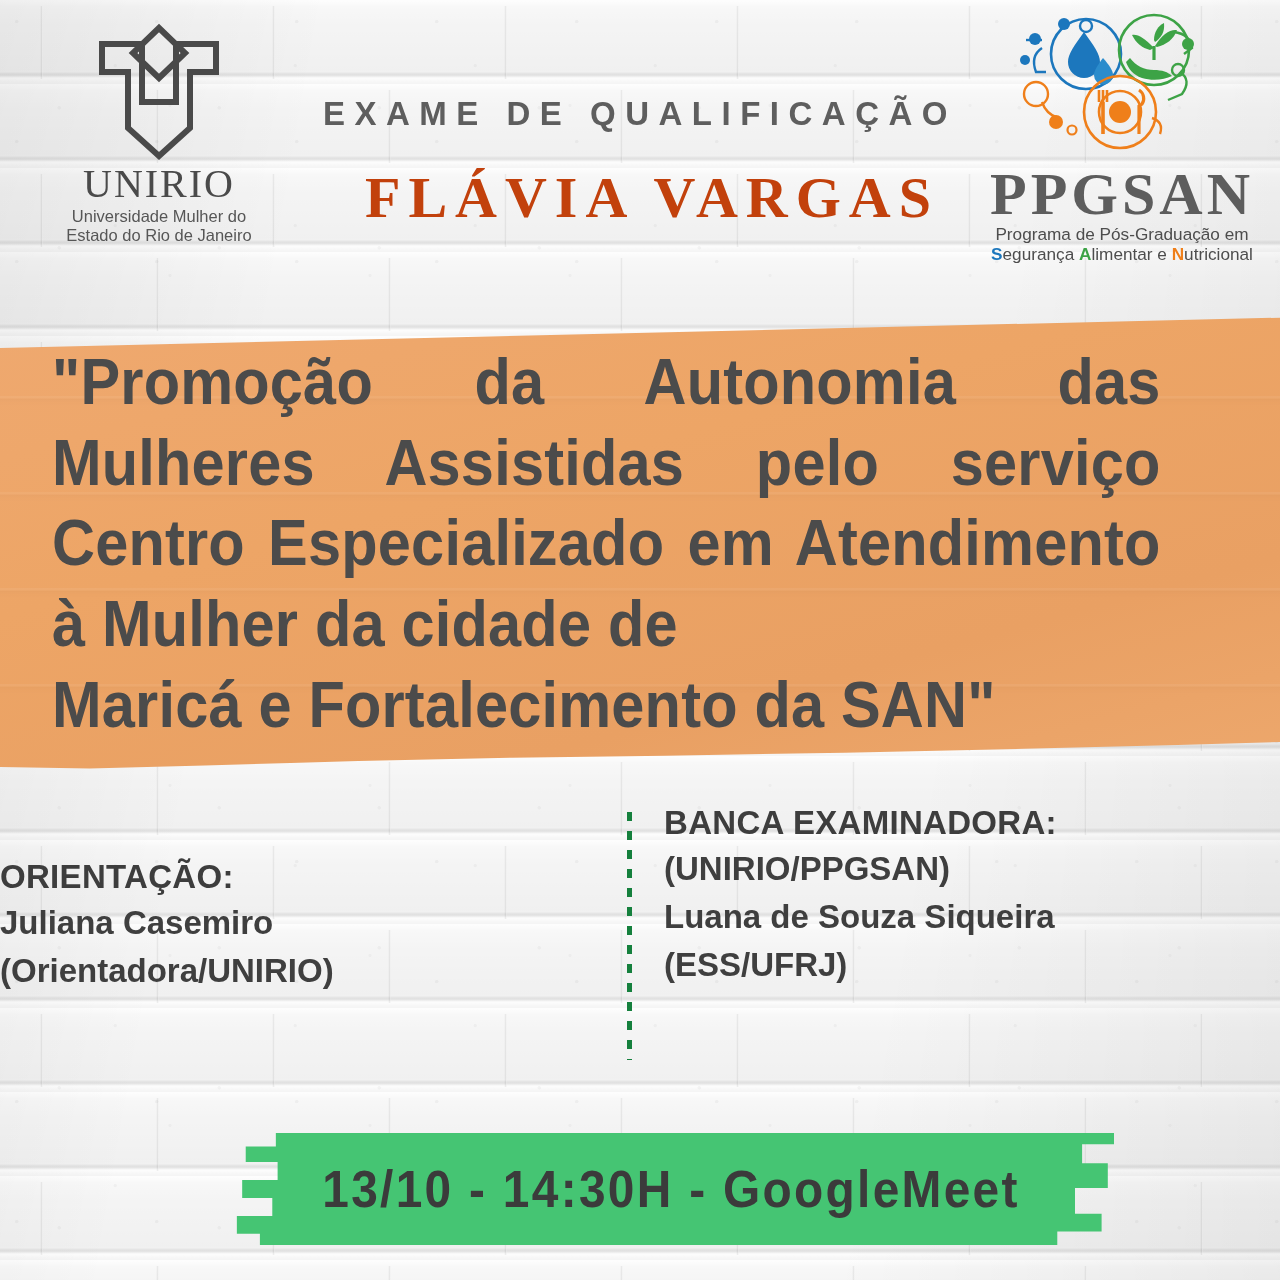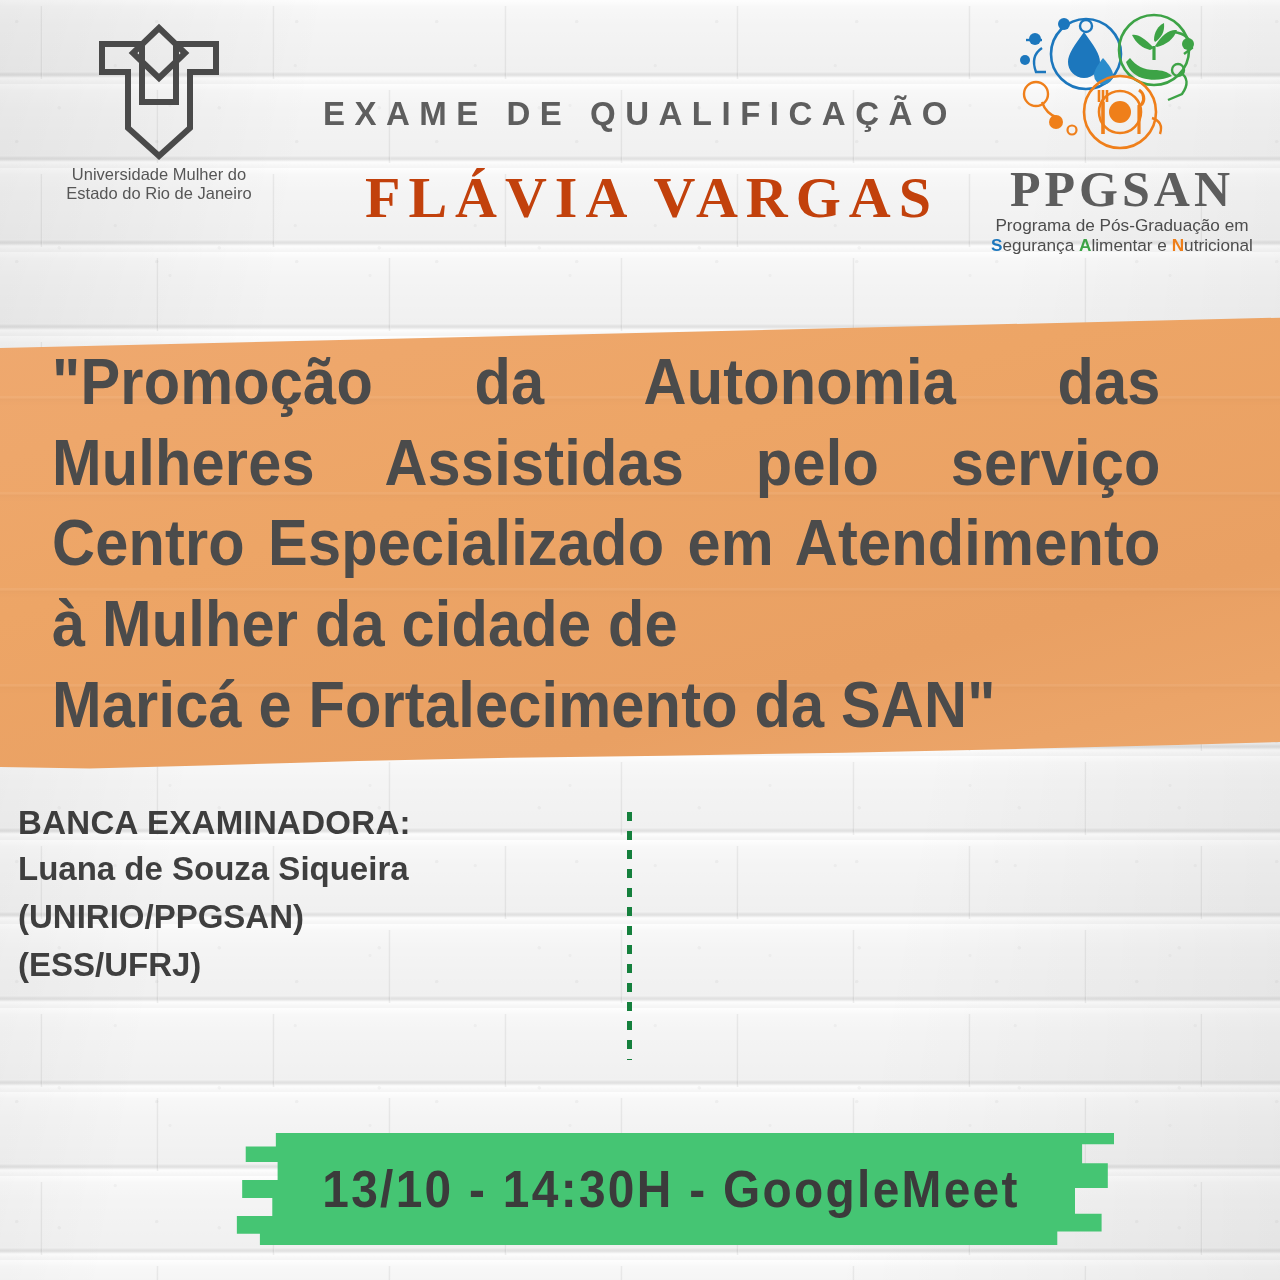--- a/index.html
+++ b/index.html
@@ -98,21 +98,21 @@
   .logo-ppgsan {
     position: absolute;
     right: 22px;
     top: 10px;
     width: 272px;
     z-index: 6;
     text-align: center;
   }
   .logo-ppgsan .ppg-word {
     font-family: "Liberation Serif", serif;
-    font-size: 50px;
+    font-size: 60px;
     font-weight: 700;
     letter-spacing: 4px;
     color: #5d5d5d;
     line-height: 0.95;
     margin-top: 2px;
   }
   .logo-ppgsan .ppg-l1 {
     font-size: 17.2px;
     color: #4d4d4d;
     line-height: 1.18;
@@ -374,20 +374,21 @@
     </div>
   <div class="bg-grain"></div>
 
   <div class="logo-unirio">
     <svg class="mark" width="158" height="140" viewBox="0 0 158 140">
       <g fill="none" stroke="#4a4a4a" stroke-width="6" stroke-linejoin="miter">
         <path d="M79 6 L105 31 L79 56 L53 31 Z"></path>
         <path d="M22 22 L22 50 L48 50 L48 106 L79 134 L110 106 L110 50 L136 50 L136 22 L96 22 L96 80 L62 80 L62 22 Z"></path>
       </g>
     </svg>
+    <div class="wordmark">UNIRIO</div>
     <div class="sub">
       <div>Universidade Mulher do</div>
       <div>Estado do Rio de Janeiro</div>
     </div>
   </div>
 
   <div class="logo-ppgsan">
     <svg width="240" height="150" viewBox="0 0 240 150">
 
       <g fill="none" stroke-width="2.4">
@@ -443,24 +444,29 @@
 
   <div class="band">
     <div class="band-tex"></div>
   </div>
   <div class="band-title">
     <span>"Promoção da Autonomia das Mulheres Assistidas pelo serviço Centro Especializado em Atendimento à Mulher da cidade de</span>
     <span class="lastline">Maricá e Fortalecimento da SAN"</span>
   </div>
 
   <div class="cols">
+    <div class="col col-left">
+      <h3>ORIENTAÇÃO:</h3>
+      <p>Juliana Casemiro</p>
+      <p>(Orientadora/UNIRIO)</p>
+    </div>
     <div class="col col-right">
       <h3>BANCA EXAMINADORA:</h3>
+      <p>(UNIRIO/PPGSAN)</p>
       <p>Luana de Souza Siqueira</p>
-      <p>(UNIRIO/PPGSAN)</p>
       <p>(ESS/UFRJ)</p>
     </div>
   </div>
   <div class="divider-dots"></div>
 
   <div class="banner"></div>
   <div class="banner-text">13/10 - 14:30H - GoogleMeet</div>
 
 </div>
 

